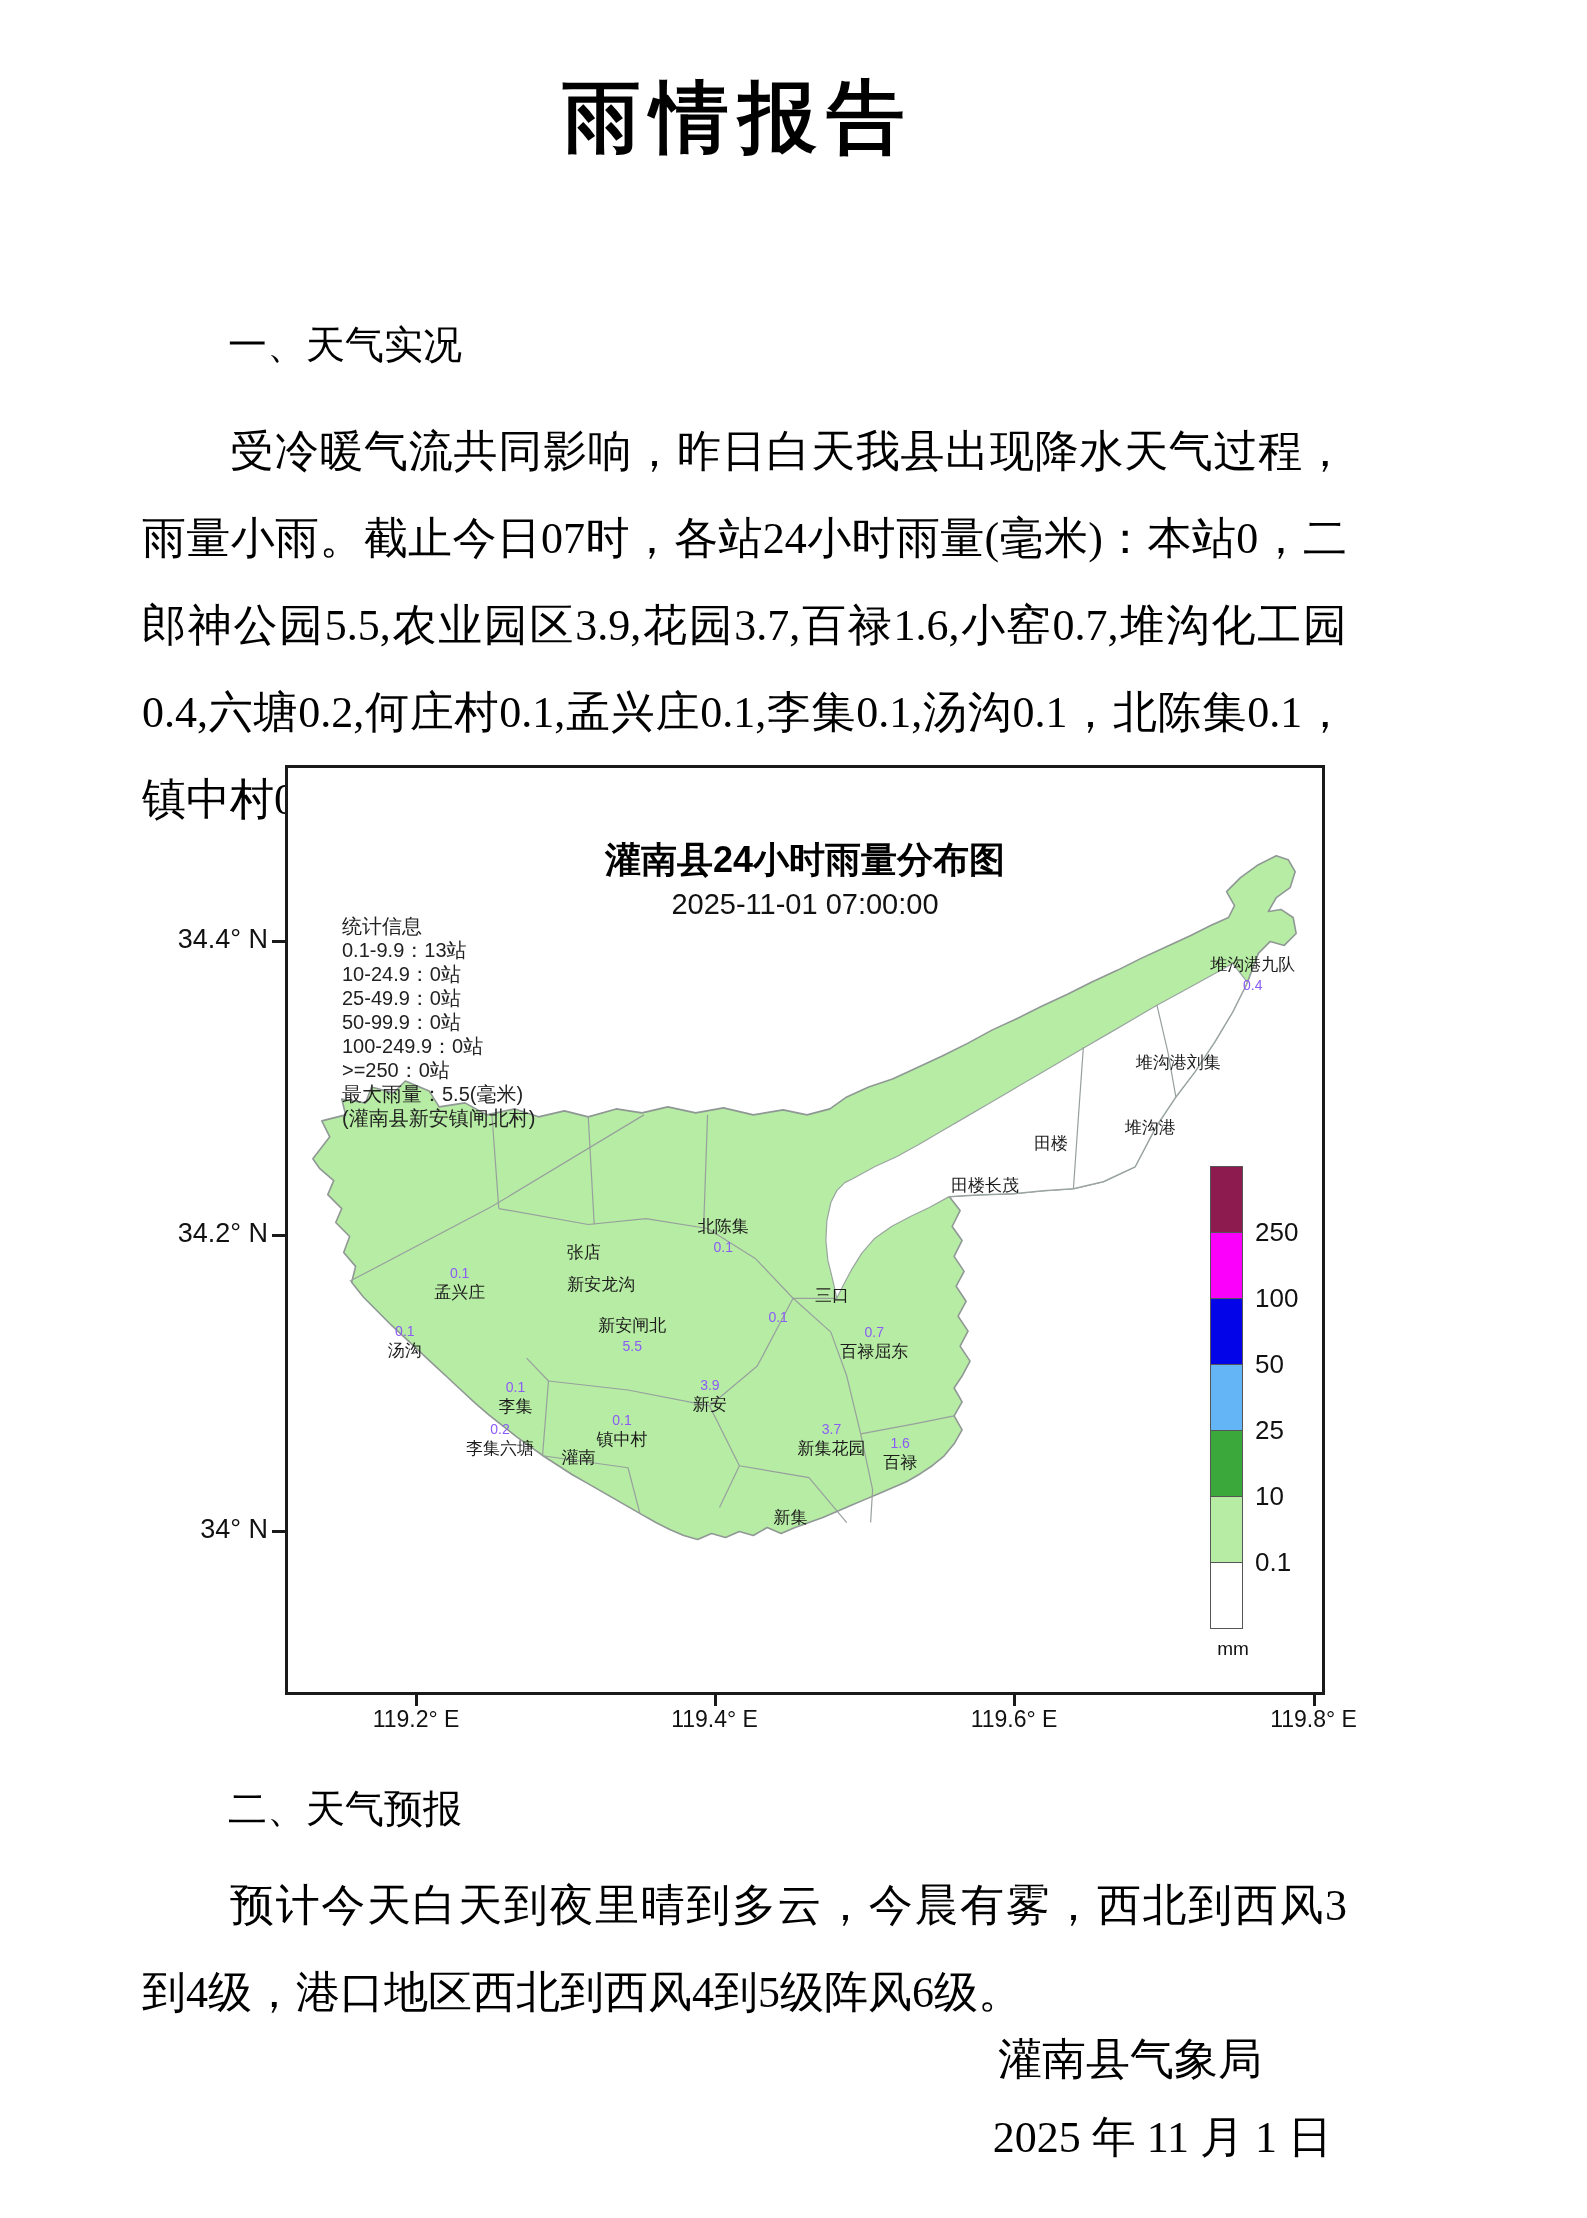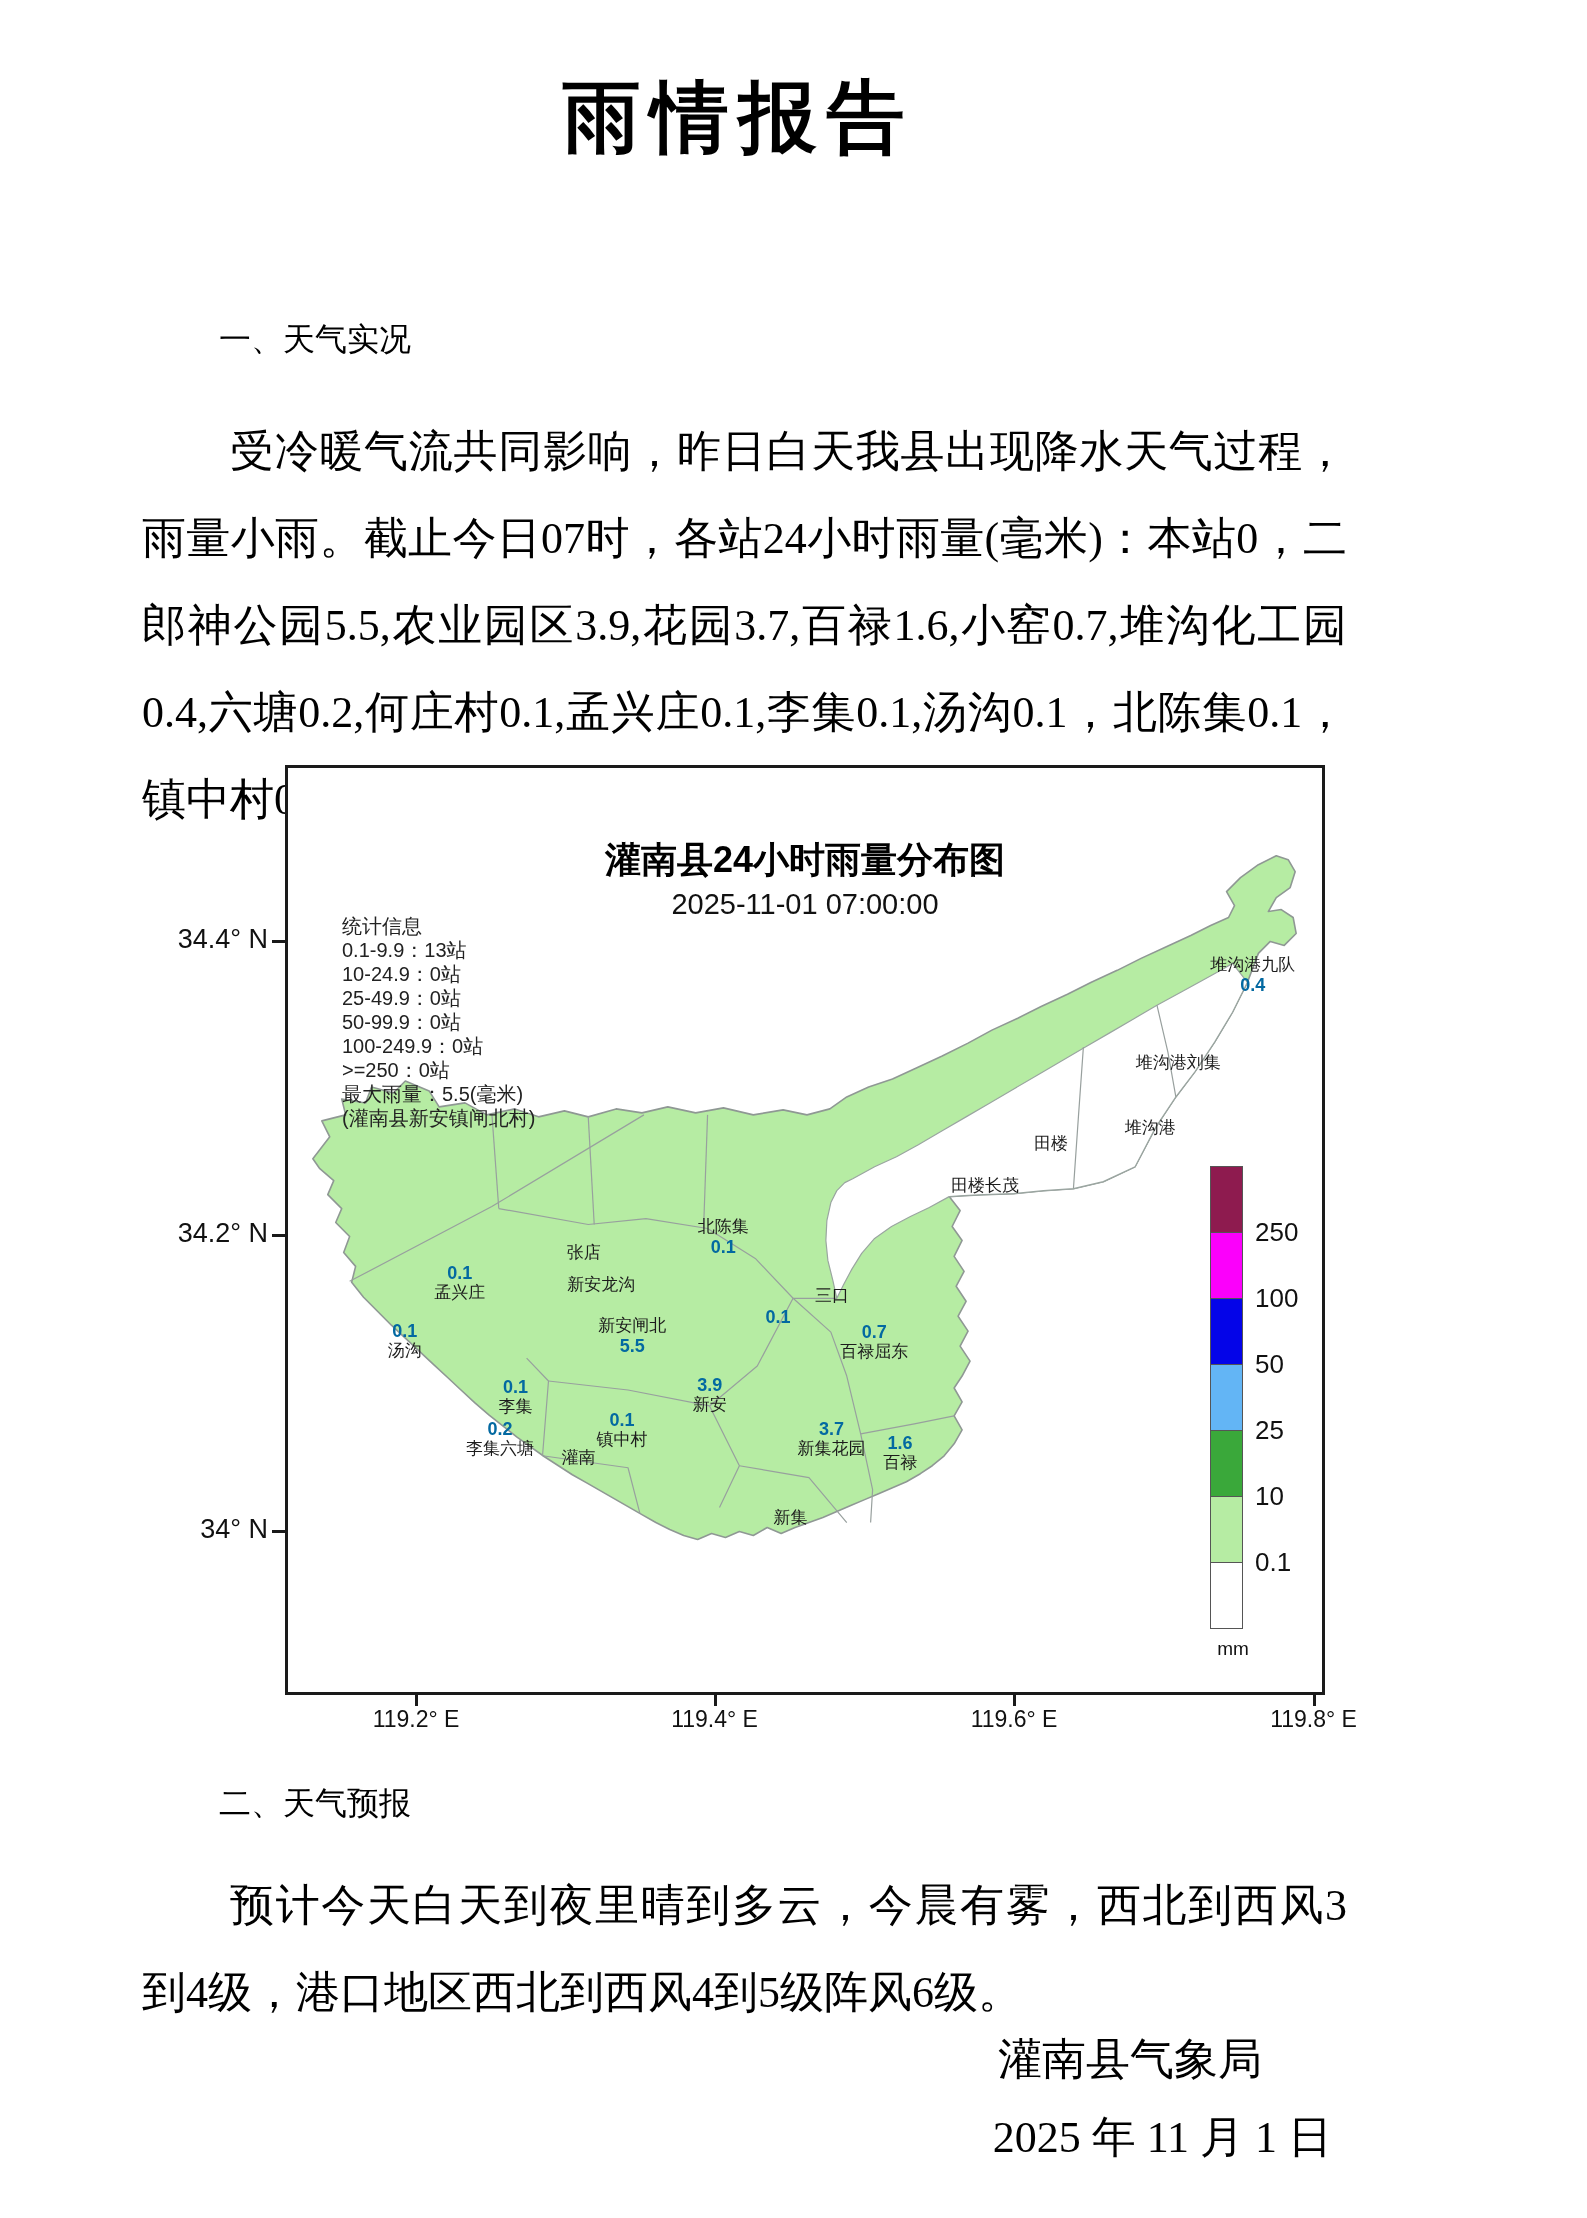--- a/index.html
+++ b/index.html
@@ -1,38 +1,38 @@
 <!DOCTYPE html>
 <html><head>
 <meta charset="utf-8">
 <style>
   html,body{margin:0;padding:0;background:#ffffff;}
   .page{position:relative;width:1477px;height:2218px;background:#ffffff;overflow:hidden;
         font-family:"Liberation Serif", serif;color:#000;}
   .doc-title{position:absolute;top:66px;left:0;width:100%;text-align:center;
              font-family:"Liberation Sans", sans-serif;font-weight:bold;font-size:78px;letter-spacing:10px;}
-  .sec-heading{position:absolute;left:219px;font-size:32px;white-space:nowrap;}
+  .sec-heading{position:absolute;left:228px;font-size:39px;white-space:nowrap;}
   .para{position:absolute;left:142px;width:1205px;font-size:44px;line-height:87px;
         text-align:justify;text-indent:88px;}
   .sign{position:absolute;left:142px;width:1120px;text-align:right;font-size:44px;white-space:nowrap;}
 
   
   .map-box{position:absolute;left:285px;top:765px;width:1040px;height:930px;
            border:3px solid #1a1a1a;background:#fff;box-sizing:border-box;
            font-family:"Liberation Sans", sans-serif;}
   .map-box svg{position:absolute;left:0;top:0;width:100%;height:100%;}
   .map-title{position:absolute;top:68px;left:0;width:100%;text-align:center;
              font-weight:bold;font-size:36px;color:#000;}
   .map-subtitle{position:absolute;top:120px;left:0;width:100%;text-align:center;
                 font-size:29px;color:#111;}
   .stats{position:absolute;left:54px;top:146px;font-size:20px;line-height:24px;color:#222;}
   .stats div{white-space:nowrap;}
   .map-label{position:absolute;transform:translate(-50%,-10px);text-align:center;
              font-size:17px;line-height:20px;color:#1c1c1c;white-space:nowrap;}
-  .map-label .val{font-weight:bold;font-size:18px;color:#0369a1;}
+  .map-label .val{font-weight:normal;font-size:14px;color:#8b5cf6;}
   
   .legend{position:absolute;left:922px;top:398px;width:120px;height:520px;}
   .legend-bar{position:absolute;left:0;top:0;width:31px;border:1px solid #555;}
   .legend-seg{width:31px;height:65px;border-bottom:1px solid #555;}
   .legend-seg:last-child{border-bottom:none;}
   .legend-lab{position:absolute;left:45px;width:70px;font-size:26px;color:#111;}
   .legend-unit{position:absolute;left:-2px;top:472px;width:50px;text-align:center;font-size:19px;color:#111;}
   
   .y-lab{position:absolute;width:150px;text-align:right;font-size:27px;
          font-family:"Liberation Sans", sans-serif;color:#111;}

